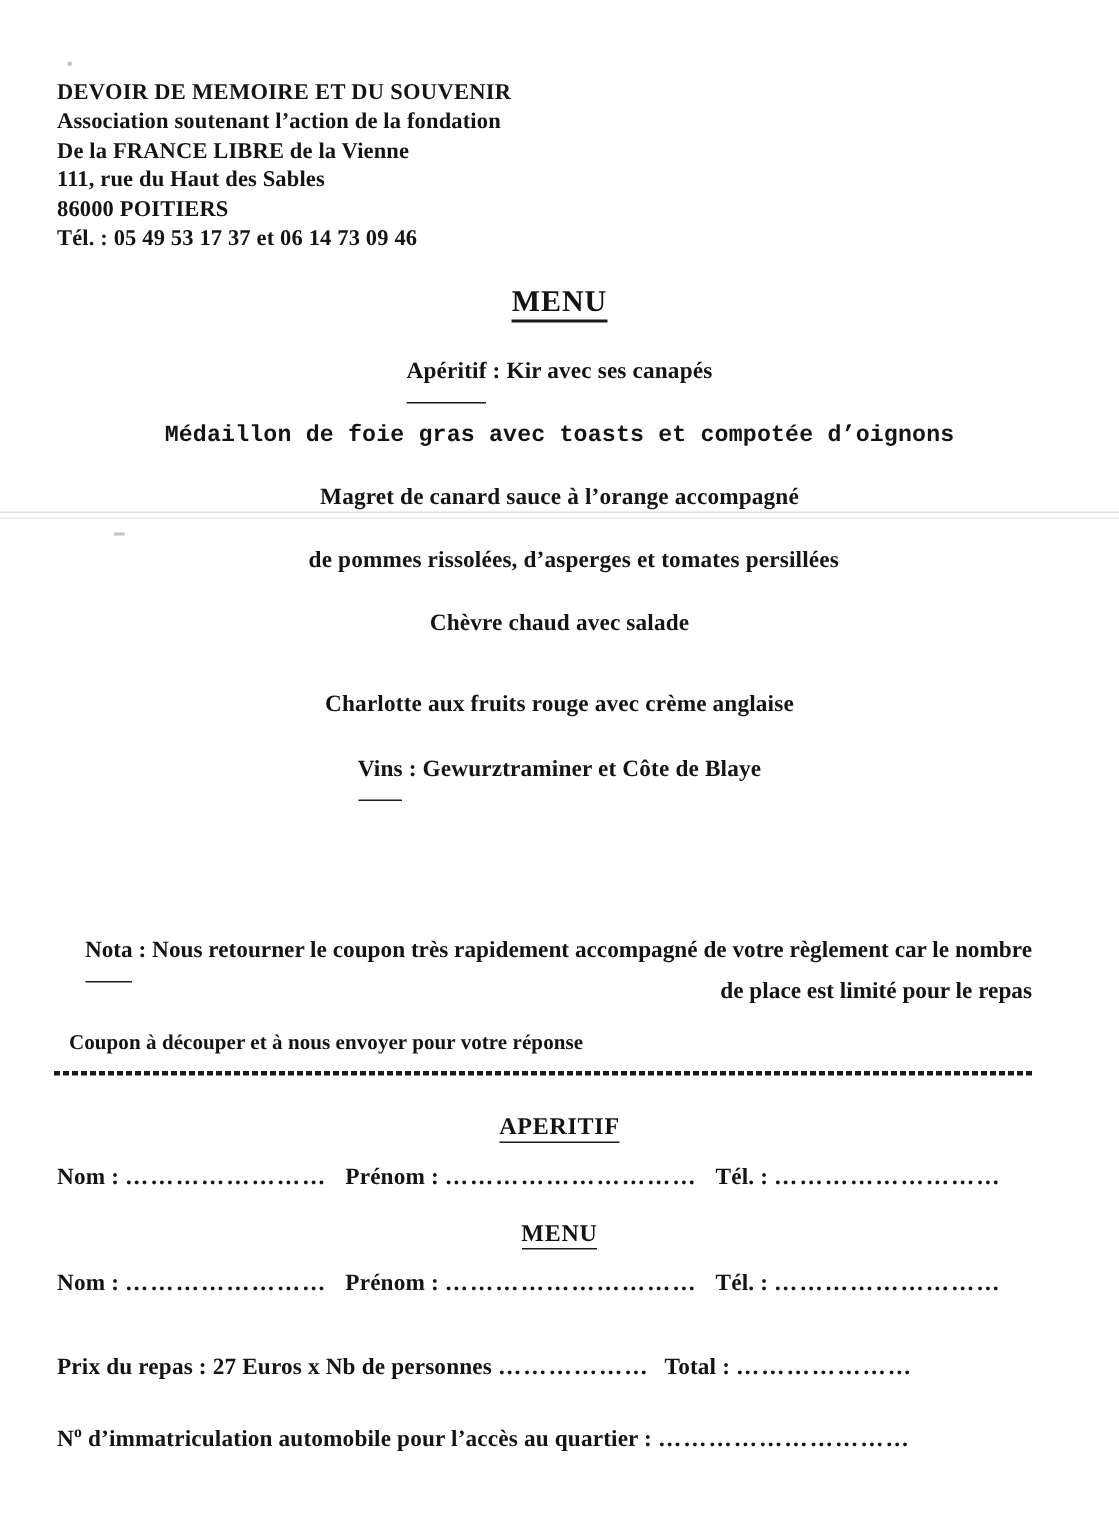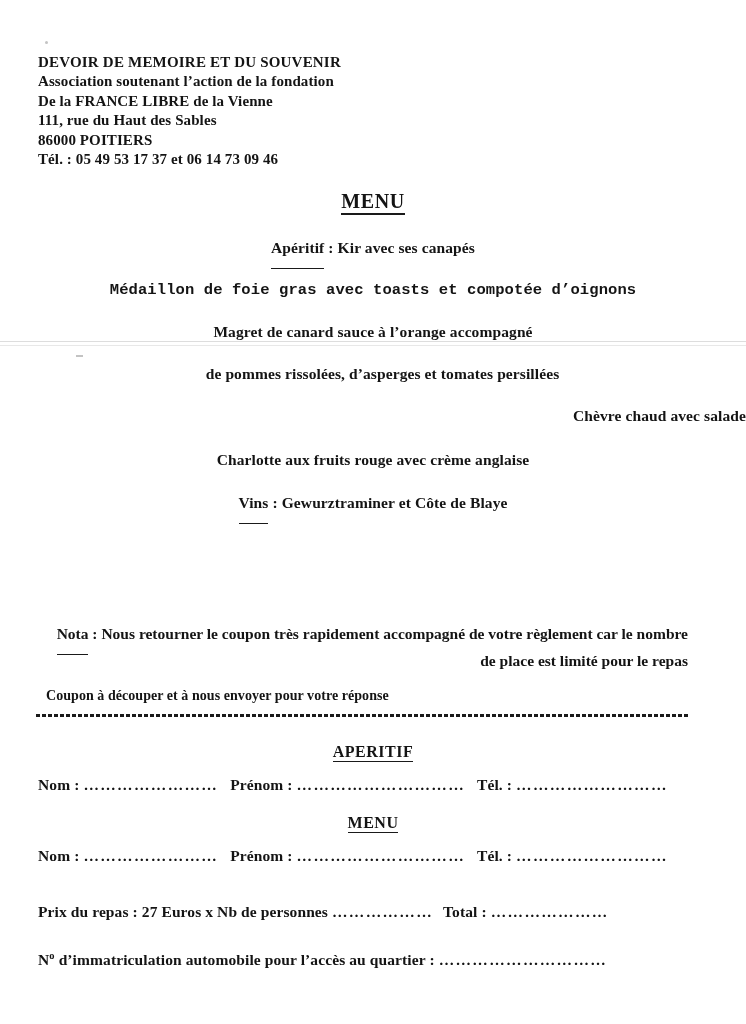--- a/index.html
+++ b/index.html
@@ -72,22 +72,22 @@
   .menu-line {
     font-weight: bold;
     font-size: 15.5px;
     letter-spacing: .1px;
     white-space: nowrap;
   }
   .m1 { margin-top: 24px; }
   .m2 { margin-top: 24px; font-family: Liberation Mono, monospace; }
   .m3 { margin-top: 24px; }
   .m4 { margin-top: 24px; padding-left: 19px; }
-  .m5 { margin-top: 24px; text-align: right; }
-  .m6 { margin-top: 26px; }
+  .m5 { margin-top: 24px; }
+  .m6 { margin-top: 36px; }
   .m7 { margin-top: 24px; }
   .m8 { margin-top: 25px; }
   .u {
     border-bottom: 1.6px solid #1a1a1a;
     padding-bottom: 12px;
   }
 
   
   .nota {
     position: absolute;

